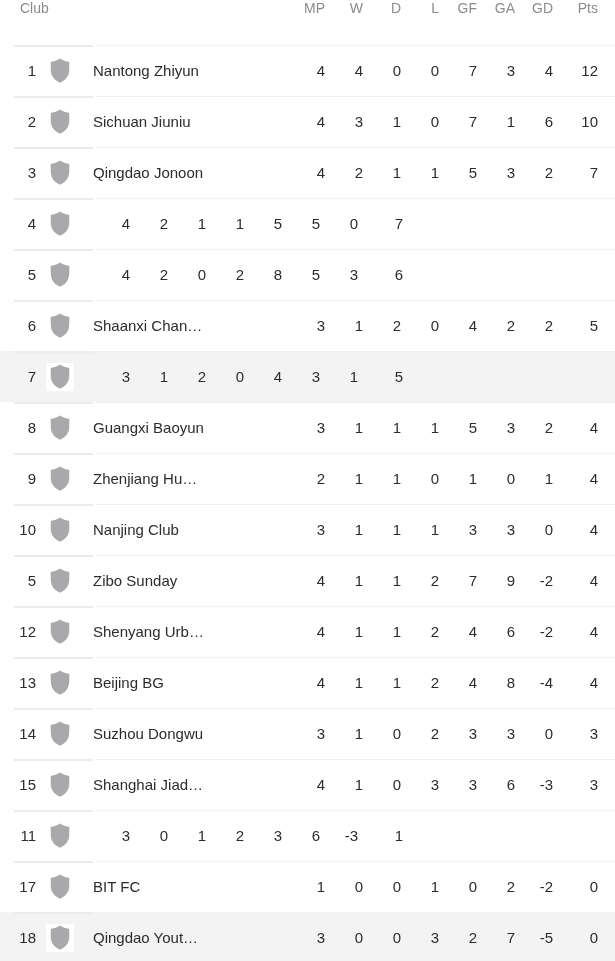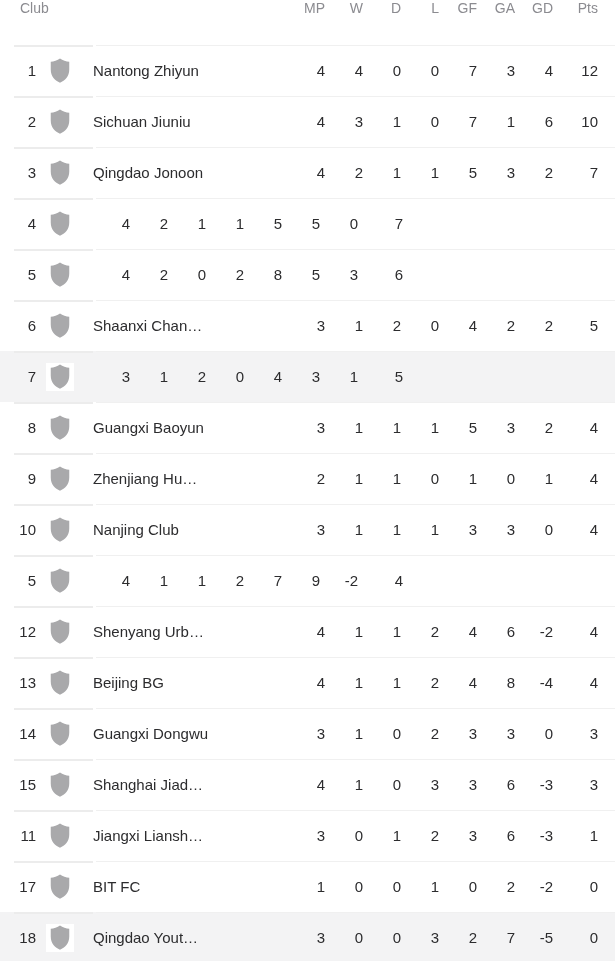--- a/index.html
+++ b/index.html
@@ -309,20 +309,21 @@
     </div>
       <div class="row">
       <div class="pos">5</div>
       <div class="badge-cell">
         <div class="badge">
           <svg width="24" height="27" viewBox="0 0 24 28" aria-hidden="true">
             <path d="M12 1.6 C9.4 3.6 5.4 4.9 2.4 5.05 L2.4 13 C2.4 20 6.8 24.7 12 26.6 C17.2 24.7 21.6 20 21.6 13 L21.6 5.05 C18.6 4.9 14.6 3.6 12 1.6 Z" fill="#a9a9ab"></path>
           </svg>
         </div>
       </div>
+      <div class="name">Zibo Sunday</div>
       <div class="st">4</div>
       <div class="st">1</div>
       <div class="st">1</div>
       <div class="st">2</div>
       <div class="st">7</div>
       <div class="st">9</div>
       <div class="st">-2</div>
       <div class="pts-col">4</div>
     </div>
       <div class="row">
@@ -365,21 +366,21 @@
     </div>
       <div class="row">
       <div class="pos">14</div>
       <div class="badge-cell">
         <div class="badge">
           <svg width="24" height="27" viewBox="0 0 24 28" aria-hidden="true">
             <path d="M12 1.6 C9.4 3.6 5.4 4.9 2.4 5.05 L2.4 13 C2.4 20 6.8 24.7 12 26.6 C17.2 24.7 21.6 20 21.6 13 L21.6 5.05 C18.6 4.9 14.6 3.6 12 1.6 Z" fill="#a9a9ab"></path>
           </svg>
         </div>
       </div>
-      <div class="name">Guangxi Dongwu</div>
+      <div class="name">Suzhou Dongwu</div>
       <div class="st">3</div>
       <div class="st">1</div>
       <div class="st">0</div>
       <div class="st">2</div>
       <div class="st">3</div>
       <div class="st">3</div>
       <div class="st">0</div>
       <div class="pts-col">3</div>
     </div>
       <div class="row">
@@ -403,21 +404,20 @@
     </div>
       <div class="row">
       <div class="pos">11</div>
       <div class="badge-cell">
         <div class="badge">
           <svg width="24" height="27" viewBox="0 0 24 28" aria-hidden="true">
             <path d="M12 1.6 C9.4 3.6 5.4 4.9 2.4 5.05 L2.4 13 C2.4 20 6.8 24.7 12 26.6 C17.2 24.7 21.6 20 21.6 13 L21.6 5.05 C18.6 4.9 14.6 3.6 12 1.6 Z" fill="#a9a9ab"></path>
           </svg>
         </div>
       </div>
-      <div class="name">Jiangxi Liansh…</div>
       <div class="st">3</div>
       <div class="st">0</div>
       <div class="st">1</div>
       <div class="st">2</div>
       <div class="st">3</div>
       <div class="st">6</div>
       <div class="st">-3</div>
       <div class="pts-col">1</div>
     </div>
       <div class="row">

